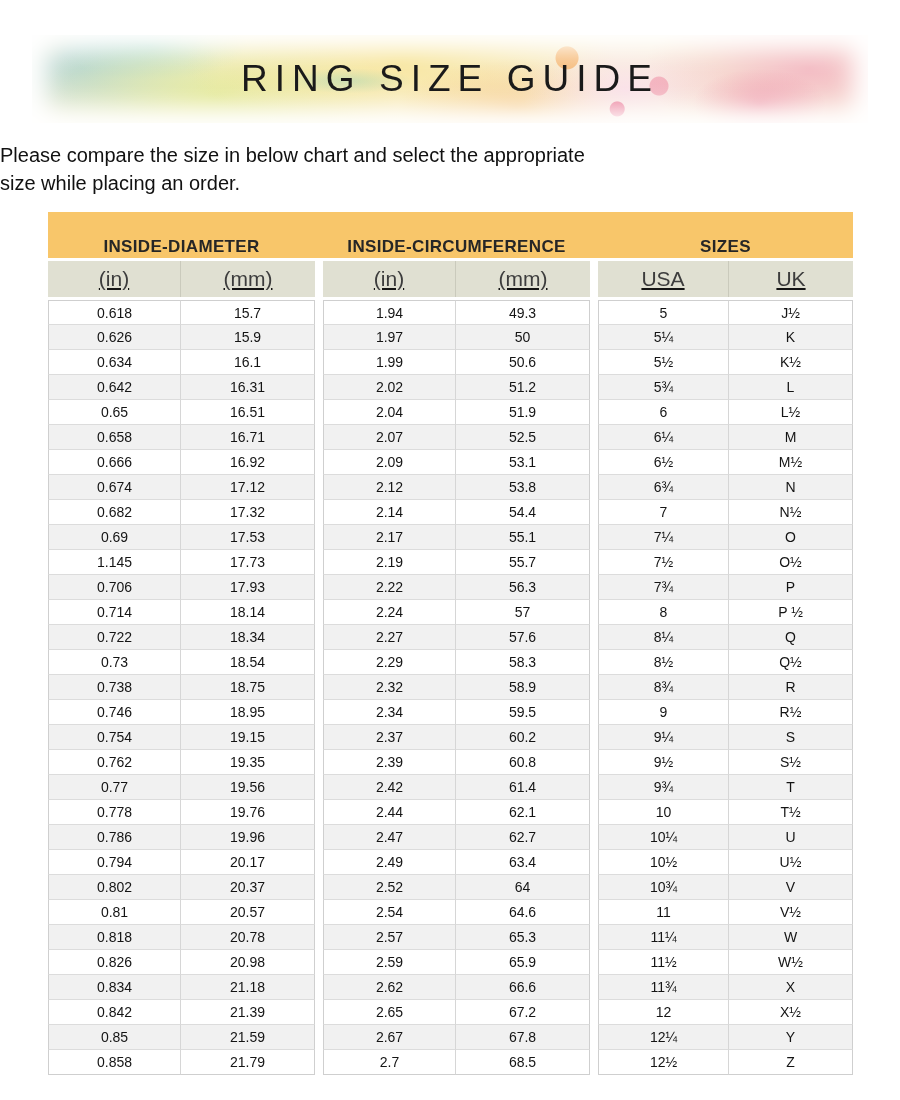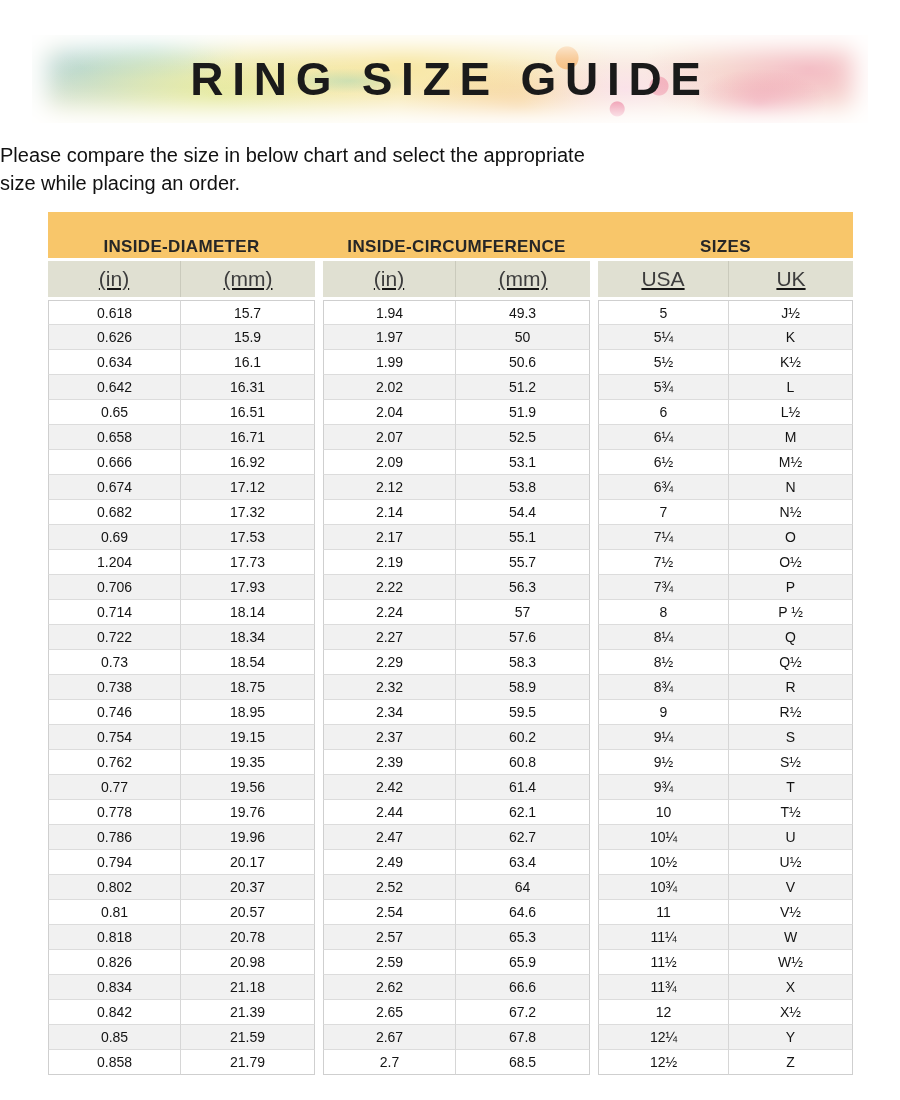--- a/index.html
+++ b/index.html
@@ -41,21 +41,21 @@
       radial-gradient(ellipse 200px 90px at 6% 38%, rgba(150,202,210,0.65), transparent 70%),
       radial-gradient(ellipse 140px 50px at 14% 12%, rgba(145,215,230,0.55), transparent 70%);
   }
   .banner-art::after{
     content:'';position:absolute;inset:0;
     box-shadow:inset 0 0 24px 14px #ffffff;
   }
   .banner-title{
     position:absolute;inset:0;
     display:flex;align-items:center;justify-content:center;
-    font-size:46px;font-weight:700;letter-spacing:0.19em;
+    font-size:37px;font-weight:400;letter-spacing:0.19em;
     color:#1A1A1A;white-space:nowrap;
   }
 
   
   .subtitle{
     position:absolute;top:141px;left:0;width:900px;
     font-size:20px;line-height:28px;color:#111;
   }
   .subtitle span{display:block;}
 
@@ -236,21 +236,21 @@
         <div class="cell c0">0.69</div>
         <div class="cell c1">17.53</div>
         <div class="spacer"></div>
         <div class="cell c2">2.17</div>
         <div class="cell c3">55.1</div>
         <div class="spacer"></div>
         <div class="cell c4">7¼</div>
         <div class="cell c5">O</div>
       </div>
       <div class="grid-row">
-        <div class="cell c0">1.204</div>
+        <div class="cell c0">1.145</div>
         <div class="cell c1">17.73</div>
         <div class="spacer"></div>
         <div class="cell c2">2.19</div>
         <div class="cell c3">55.7</div>
         <div class="spacer"></div>
         <div class="cell c4">7½</div>
         <div class="cell c5">O½</div>
       </div>
       <div class="grid-row">
         <div class="cell c0">0.706</div>

